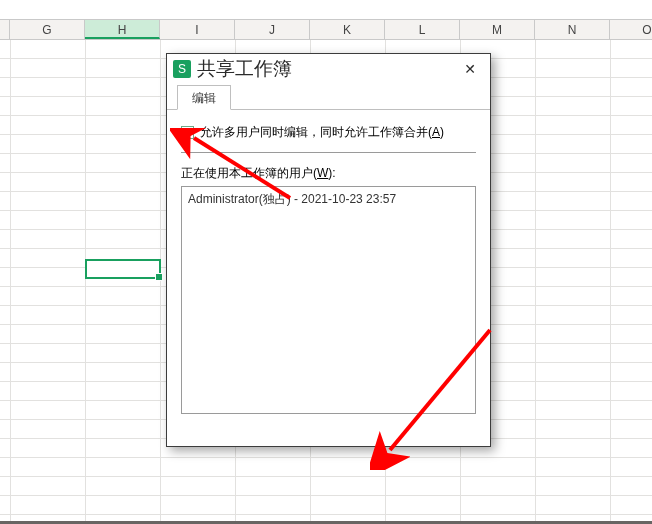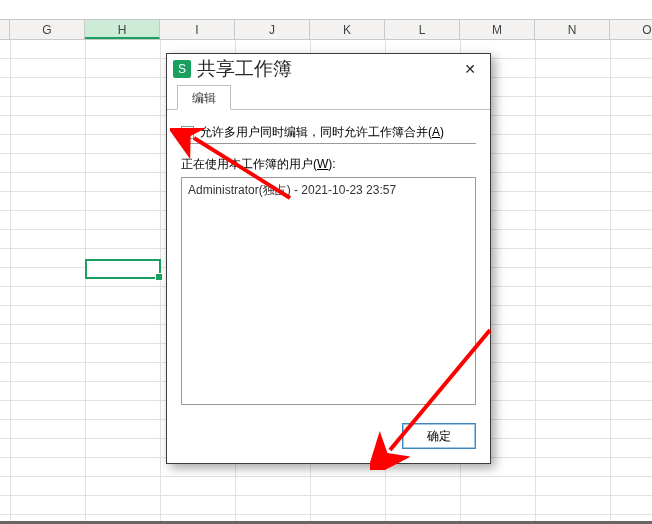--- a/index.html
+++ b/index.html
@@ -142,21 +142,21 @@
     background: #fff;
     margin-right: 10px;
     color: #333;
   }
   .dialog-body {
     padding: 14px 14px 8px 14px;
   }
   .chk-row {
     display: flex;
     align-items: center;
-    padding-bottom: 2px;
+    padding-bottom: 11px;
     border-bottom: 1px solid #9a9a9a;
   }
   .chk {
     width: 13px; height: 13px;
     border: 1px solid #6fa889;
     margin-right: 6px;
     position: relative;
     display: inline-block;
   }
   .chk.checked::after {
@@ -284,21 +284,20 @@
       </span>
     </div>
     <div class="users-label">
       <span>正在使用本工作簿的用户(</span><span class="underline">W</span><span>):</span>
     </div>
     <div class="users-box">
       <div>Administrator(独占) - 2021-10-23 23:57</div>
     </div>
   </div>
   <div class="dialog-footer">
-    <div class="btn primary">确定</div>
   </div>
 </div>
 
 <div class="arrow" style="left:170px; top:128px;">
   <svg width="130" height="80">
     <defs>
       <marker id="ah1" markerWidth="12" markerHeight="12" refX="2" refY="5" orient="auto">
         <path d="M0,0 L12,5 L0,10 L3,5 Z" fill="#ff0000"></path>
       </marker>
     </defs>

